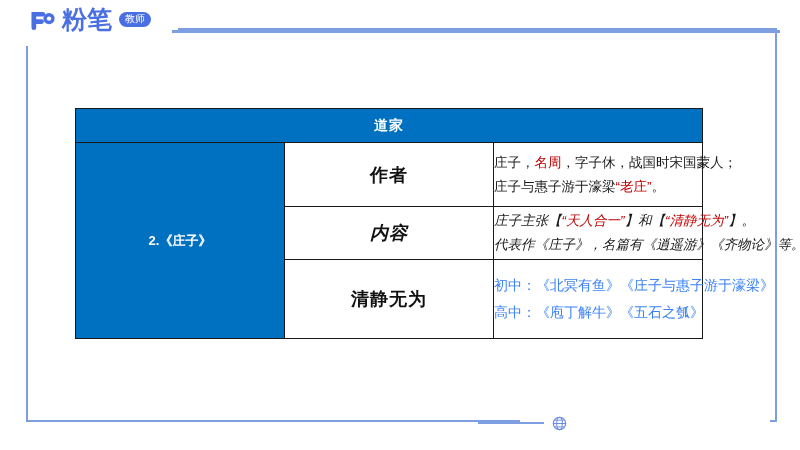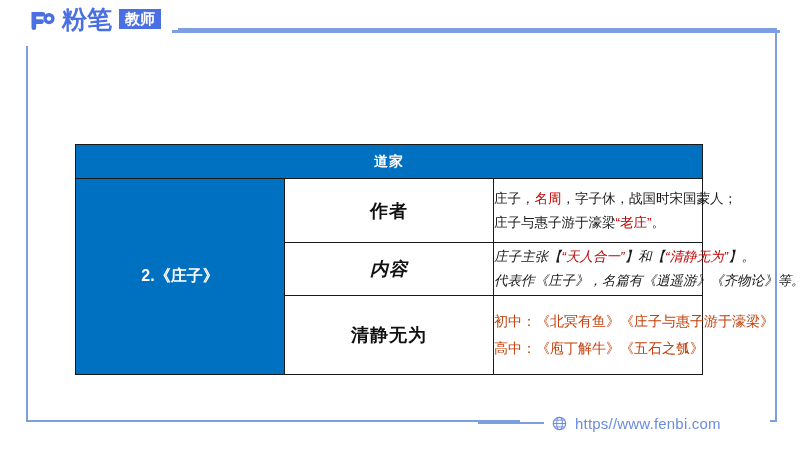--- a/index.html
+++ b/index.html
@@ -71,23 +71,23 @@
     font-size: 25px;
     font-weight: bold;
     color: #4a6fe3;
     letter-spacing: 0px;
     line-height: 1;
     white-space: nowrap;
   }
   .brand-badge {
     background: #4a6fe3;
     color: #ffffff;
-    font-size: 15px;
-    font-weight: bold;
-    border-radius: 0;
+    font-size: 10px;
+    font-weight: normal;
+    border-radius: 9px;
     padding: 2px 6px 3px 6px;
     line-height: 1;
     white-space: nowrap;
     margin-left: 1px;
   }
   .brand-rule {
     position: absolute;
     left: 172px;
     top: 30px;
     width: 608px;
@@ -99,42 +99,41 @@
   .table-wrap {
     position: absolute;
     left: 75px;
     top: 108px;
     width: 628px;
   }
   table.main {
     border-collapse: collapse;
     width: 100%;
     table-layout: fixed;
-    margin-top: 36px;
   }
   table.main td,
   table.main th {
     border: 1.5px solid #1a1a1a;
     padding: 0;
     vertical-align: middle;
   }
   .th-title {
     background: #0070c0;
     color: #ffffff;
     text-align: center;
     font-size: 14px;
     font-weight: bold;
     height: 33px;
     letter-spacing: 1px;
   }
   .cat-cell {
     background: #0070c0;
     color: #ffffff;
     text-align: center;
-    font-size: 16px;
+    font-size: 13px;
     font-weight: bold;
     width: 107px;
   }
   .label-cell {
     background: #ffffff;
     color: #111111;
     text-align: center;
     font-size: 18px;
     font-weight: bold;
     width: 88px;
@@ -149,21 +148,21 @@
   }
   .r1 { height: 64px; }
   .r2 { height: 53px; font-style: italic; }
   .r3 { height: 79px; }
 
   .t-red  { color: #c00000; }
   .line   { display: block; white-space: nowrap; }
   .blue-line {
     display: block;
     white-space: nowrap;
-    color: #c2410c;
+    color: #3b82f6;
     font-size: 14px;
     line-height: 1.95;
   }
 
   
   .footer {
     position: absolute;
     left: 478px;
     top: 409px;
     height: 28px;
@@ -253,14 +252,13 @@
   <span class="footer-rule"></span>
   <span class="globe">
     <svg viewBox="0 0 16 16" width="15" height="15" aria-hidden="true">
       <circle cx="8" cy="8" r="6.6" fill="none" stroke="#6b8ce0" stroke-width="1.3"></circle>
       <ellipse cx="8" cy="8" rx="3" ry="6.6" fill="none" stroke="#6b8ce0" stroke-width="1.1"></ellipse>
       <line x1="1.4" y1="8" x2="14.6" y2="8" stroke="#6b8ce0" stroke-width="1.1"></line>
       <line x1="2.5" y1="4.4" x2="13.5" y2="4.4" stroke="#6b8ce0" stroke-width="1"></line>
       <line x1="2.5" y1="11.6" x2="13.5" y2="11.6" stroke="#6b8ce0" stroke-width="1"></line>
     </svg>
   </span>
-  <span class="footer-url">https//www.fenbi.com</span>
 </div>
 
 </body></html>

